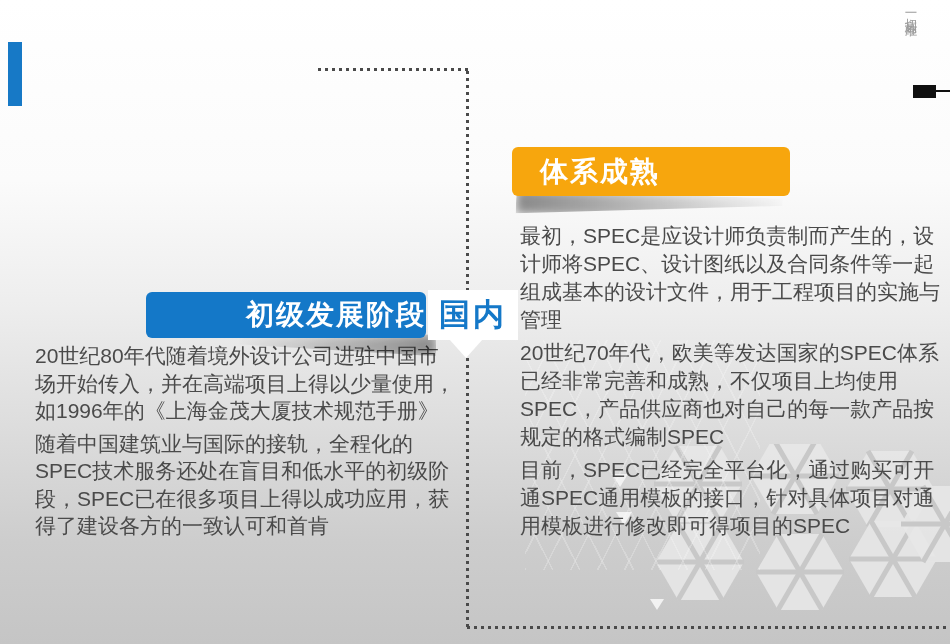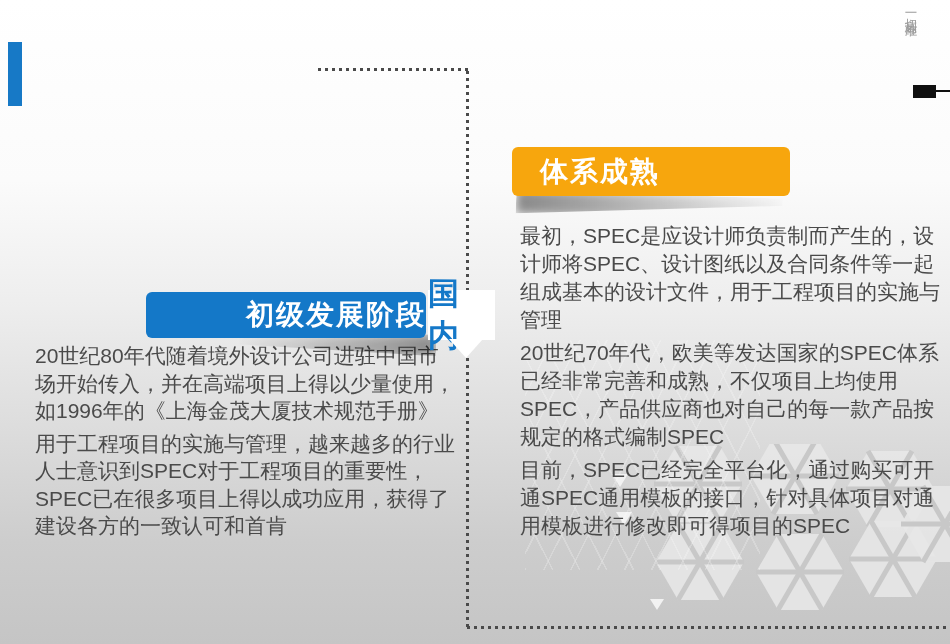--- a/index.html
+++ b/index.html
@@ -30,21 +30,21 @@
   .shadow-foreign{left:516px;top:194px;width:266px;height:24px;
     background:linear-gradient(to right,rgba(0,0,0,0.45),rgba(0,0,0,0.02));
     clip-path:polygon(0 0,100% 0,100% 30%,0 100%);transform:rotate(2deg);}
   .shadow-domestic{left:240px;top:336px;width:196px;height:22px;
     background:linear-gradient(to left,rgba(0,0,0,0.40),rgba(0,0,0,0.02));
     clip-path:polygon(0 0,100% 0,100% 100%,0 30%);transform:rotate(-1deg);}
   
   .region-label{position:absolute;z-index:5;background:#ffffff;font-weight:700;font-size:31px;letter-spacing:3px;
     display:flex;align-items:center;justify-content:center;}
   .label-foreign{left:429px;top:149px;width:80px;height:46px;color:#F7A60D;}
-  .label-domestic{left:428px;top:290px;width:67px;height:50px;color:#1478C8;}
+  .label-domestic{left:428px;top:290px;width:90px;height:50px;color:#1478C8;}
   .label-tail{position:absolute;left:449px;top:339px;width:0;height:0;z-index:5;
     border-left:17px solid transparent;border-right:17px solid transparent;border-top:19px solid #ffffff;}
   
   .col{position:absolute;color:#4a4a4a;font-size:21px;line-height:28px;z-index:2;}
   .col p{margin:0 0 5px 0;}
   .col-left{left:35px;top:342px;width:422px;line-height:27.5px;}
   .col-right{left:520px;top:222px;width:432px;}
   
   .tri-pattern{position:absolute;right:0;bottom:0;z-index:0;}
   .lattice{position:absolute;left:525px;top:340px;width:235px;height:230px;z-index:0;opacity:0.45;
@@ -104,16 +104,16 @@
   <div class="label-tail"></div>
 
   <div class="col col-right">
     <p>最初，SPEC是应设计师负责制而产生的，设计师将SPEC、设计图纸以及合同条件等一起组成基本的设计文件，用于工程项目的实施与管理</p>
     <p>20世纪70年代，欧美等发达国家的SPEC体系已经非常完善和成熟，不仅项目上均使用SPEC，产品供应商也对自己的每一款产品按规定的格式编制SPEC</p>
     <p>目前，SPEC已经完全平台化，通过购买可开通SPEC通用模板的接口，针对具体项目对通用模板进行修改即可得项目的SPEC</p>
   </div>
 
   <div class="col col-left">
     <p>20世纪80年代随着境外设计公司进驻中国市场开始传入，并在高端项目上得以少量使用，如1996年的《上海金茂大厦技术规范手册》</p>
-    <p>用于工程项目的实施与管理，越来越多的行业人士意识到SPEC对于工程项目的重要性，SPEC已在很多项目上得以成功应用，获得了建设各方的一致认可和首肯</p>
+    <p>随着中国建筑业与国际的接轨，全程化的SPEC技术服务还处在盲目和低水平的初级阶段，SPEC已在很多项目上得以成功应用，获得了建设各方的一致认可和首肯</p>
   </div>
 
 </div>
 
 </body></html>

